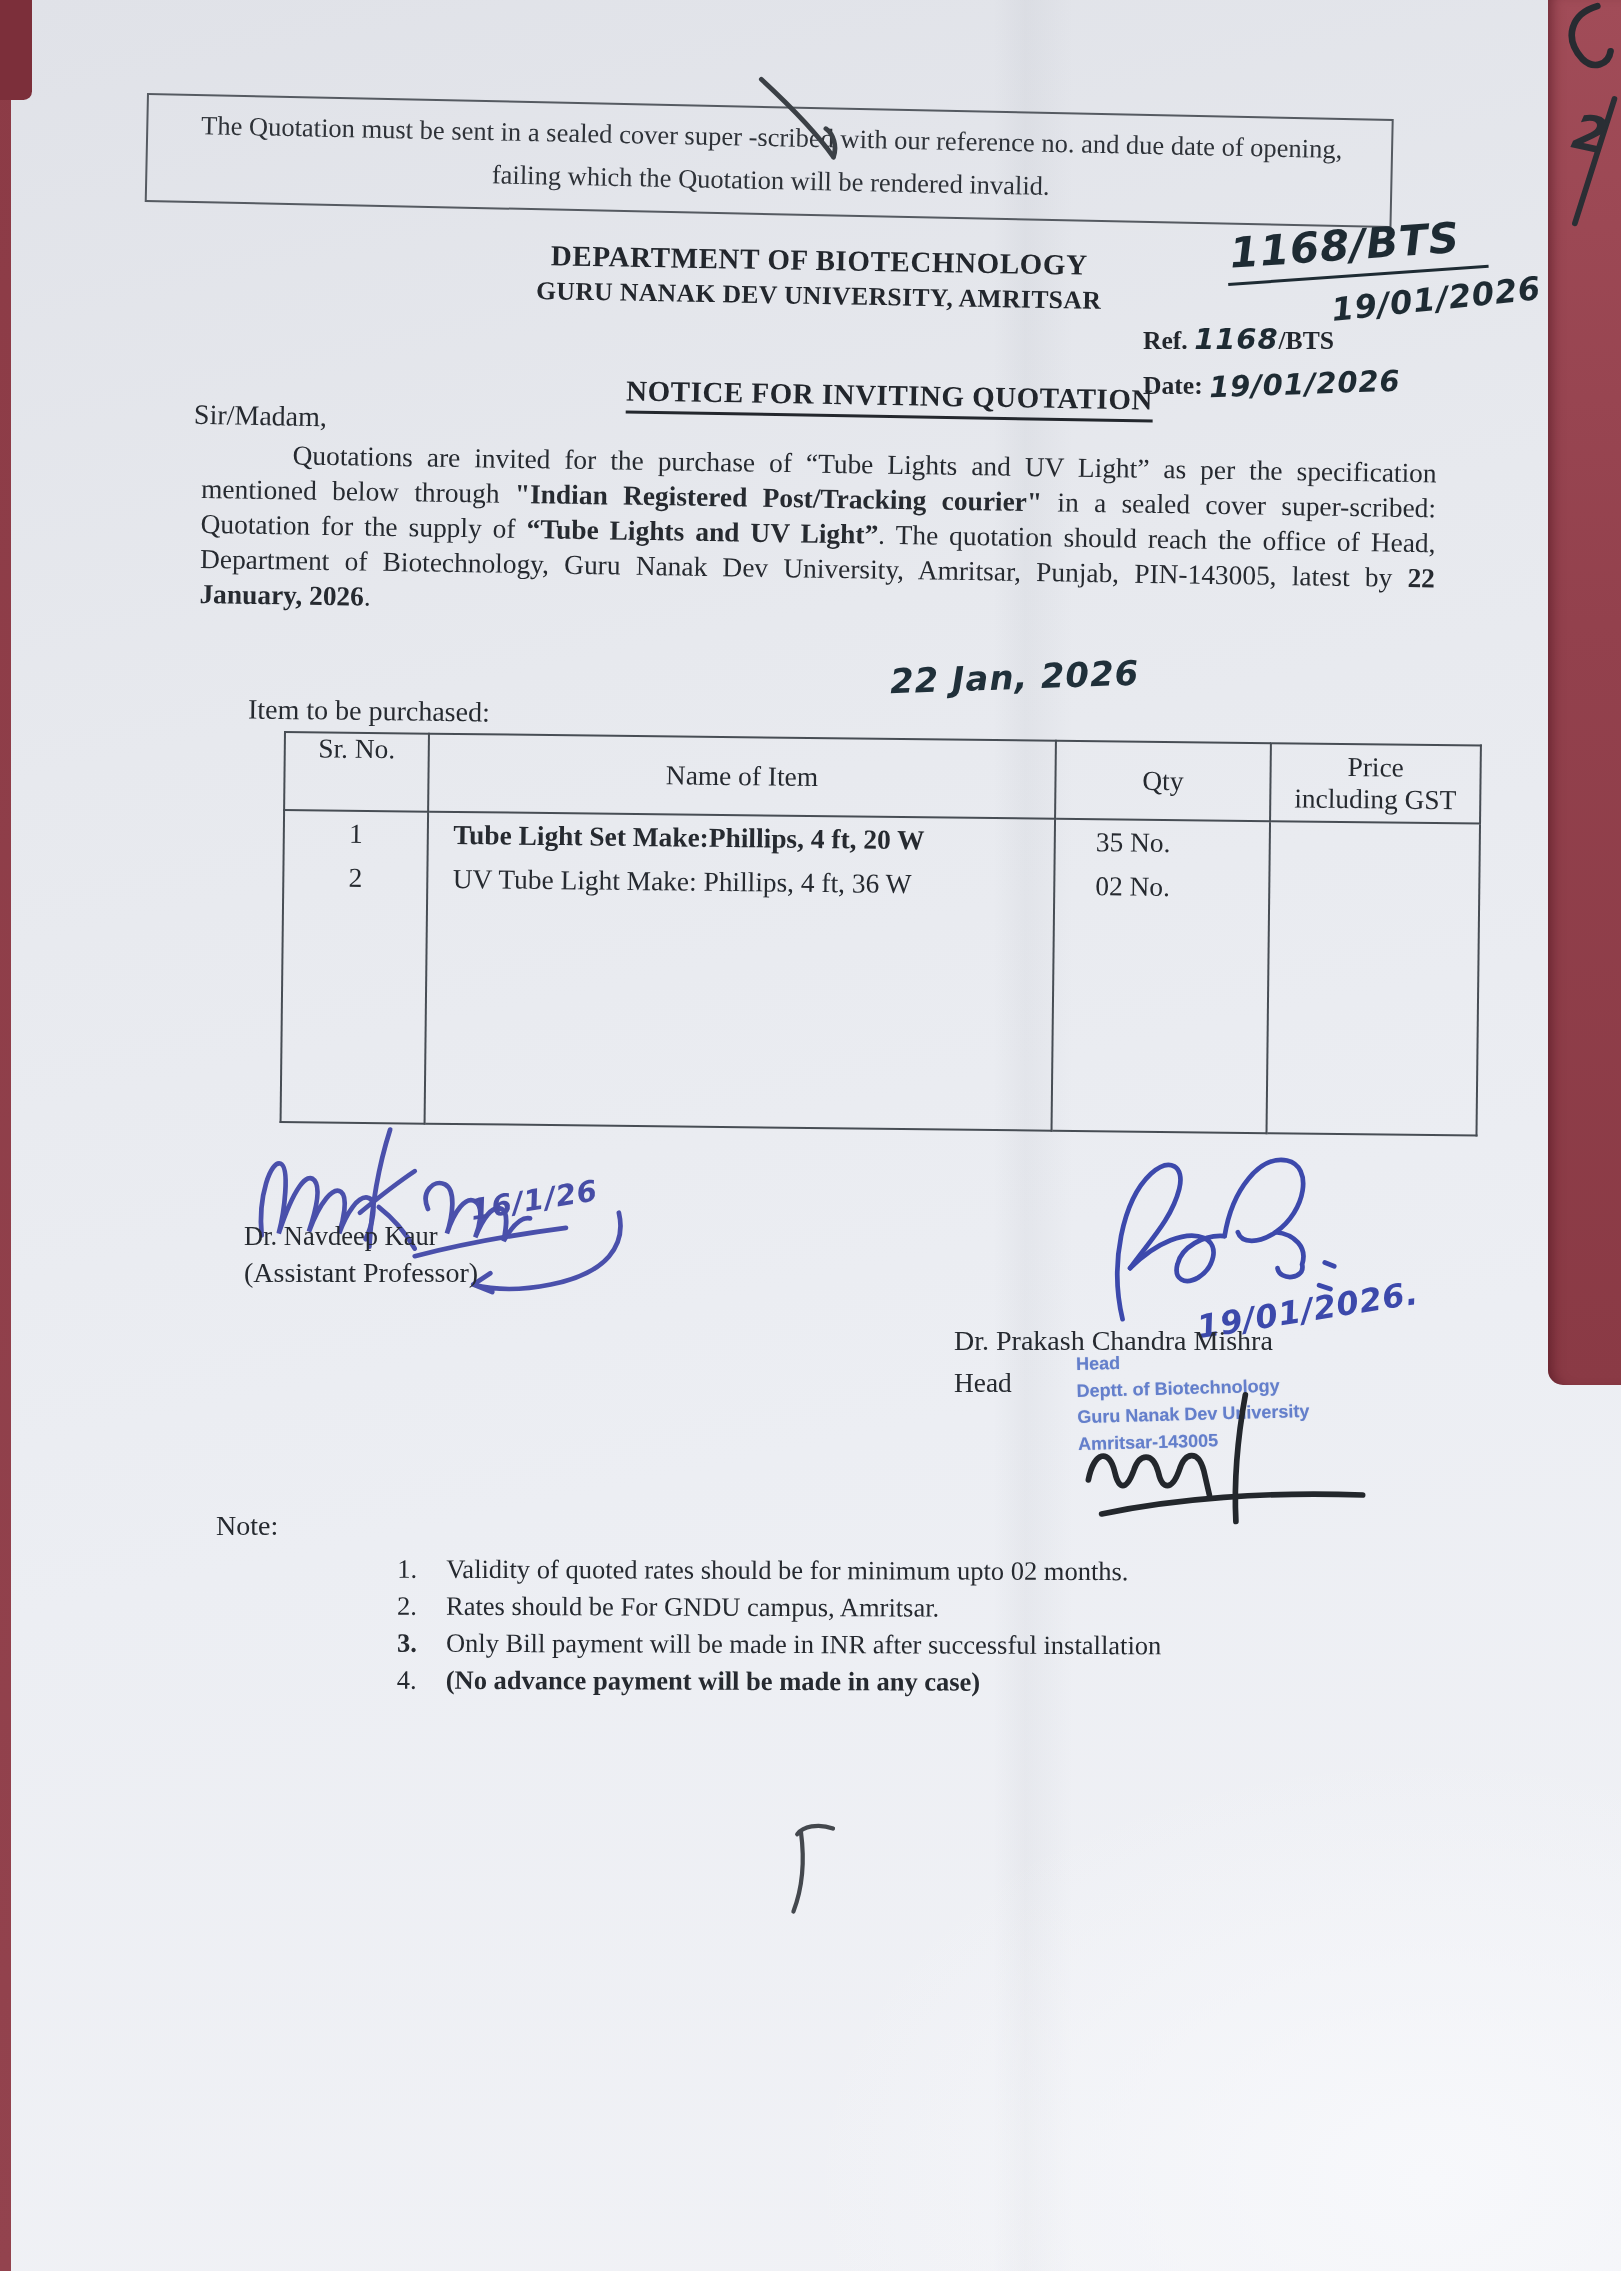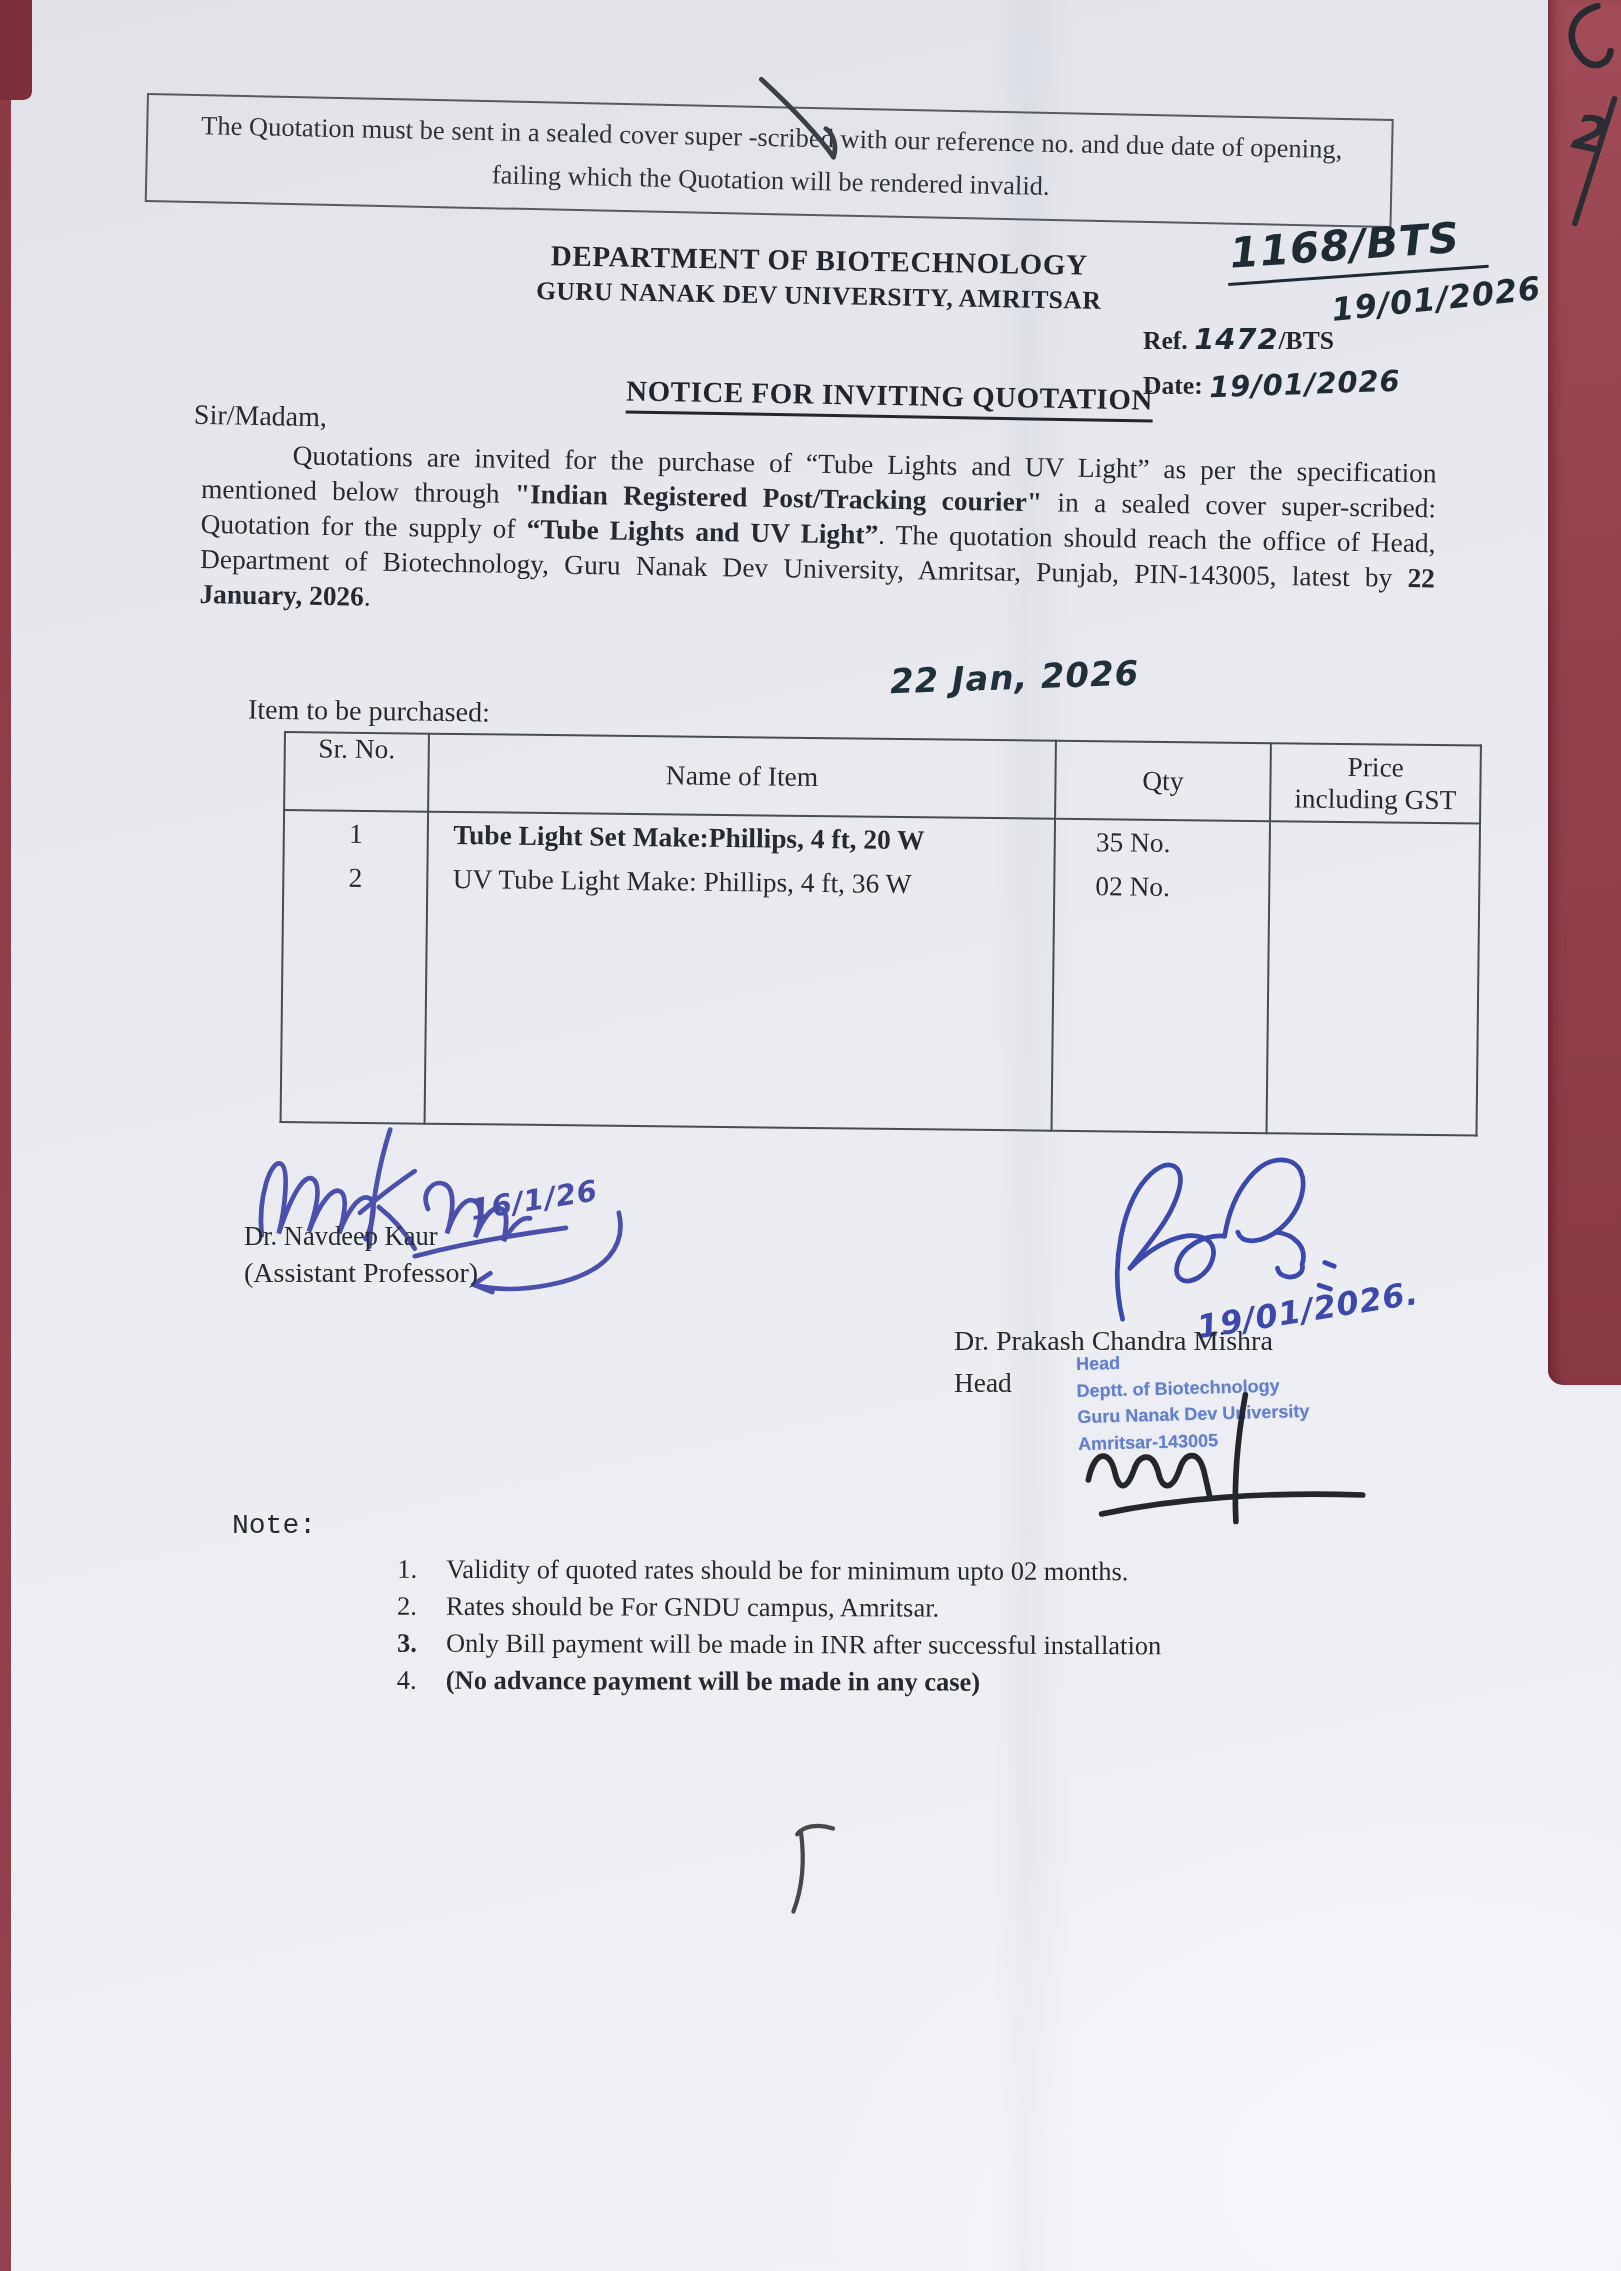--- a/index.html
+++ b/index.html
@@ -65,21 +65,21 @@
   .nav-name{position:absolute;left:244px;top:1221px;font-size:26.5px;}
   .nav-title{position:absolute;left:244px;top:1257px;font-size:28px;}
 
   .prak-date{position:absolute;left:1196px;top:1291px;font-size:32px;color:#3c49ab;transform:rotate(-9deg);}
   .prak-name{position:absolute;left:954px;top:1325px;font-size:28px;z-index:4;}
   .prak-title{position:absolute;left:954px;top:1368px;font-size:27.4px;z-index:4;}
   .stamp{position:absolute;left:1077px;top:1348px;z-index:3;font-family:"Liberation Sans",sans-serif;
     font-weight:bold;font-size:18px;line-height:26.5px;color:rgba(93,122,201,.92);
     transform:rotate(-1.5deg);text-shadow:0 0 0.9px rgba(93,122,201,.45);}
 
-  .note-label{position:absolute;left:232px;top:1510px;font-size:28px;font-family:Liberation Mono, monospace;}
+  .note-label{position:absolute;left:216px;top:1510px;font-size:28px;}
   .notes{position:absolute;left:397px;top:1552px;font-size:26.5px;transform:rotate(.2deg);}
   .note-item{display:flex;line-height:37px;}
   .note-num{width:49px;flex:0 0 49px;}
   .margin-2{position:absolute;left:1573px;top:106px;font-size:49px;color:#2a2e34;transform:rotate(12deg);z-index:3;}
 </style>
 </head>
 <body>
 
 <div class="canvas">
   <div class="paper"></div>
@@ -98,21 +98,21 @@
 
     <div class="dept">
       <div class="dept-l1">DEPARTMENT OF BIOTECHNOLOGY</div>
       <div class="dept-l2">GURU NANAK DEV UNIVERSITY, AMRITSAR</div>
     </div>
 
     <div class="hand-ref-top hand ink-dark">1168/BTS</div>
     <div class="hand-date-mid hand ink-dark">19/01/2026</div>
     <div class="ref-row">
       <span>Ref.</span>
-      <span class="hand ink-dark">1472</span><span>/BTS</span>
+      <span class="hand ink-dark">1168</span><span>/BTS</span>
     </div>
     <div class="date-row">
       <span>Date:</span>
       <span class="hand ink-dark">19/01/2026</span>
     </div>
 
     <div class="salutation">Sir/Madam,</div>
     <div class="title-wrap">
       <span class="title-text">NOTICE FOR INVITING QUOTATION</span>
     </div>

